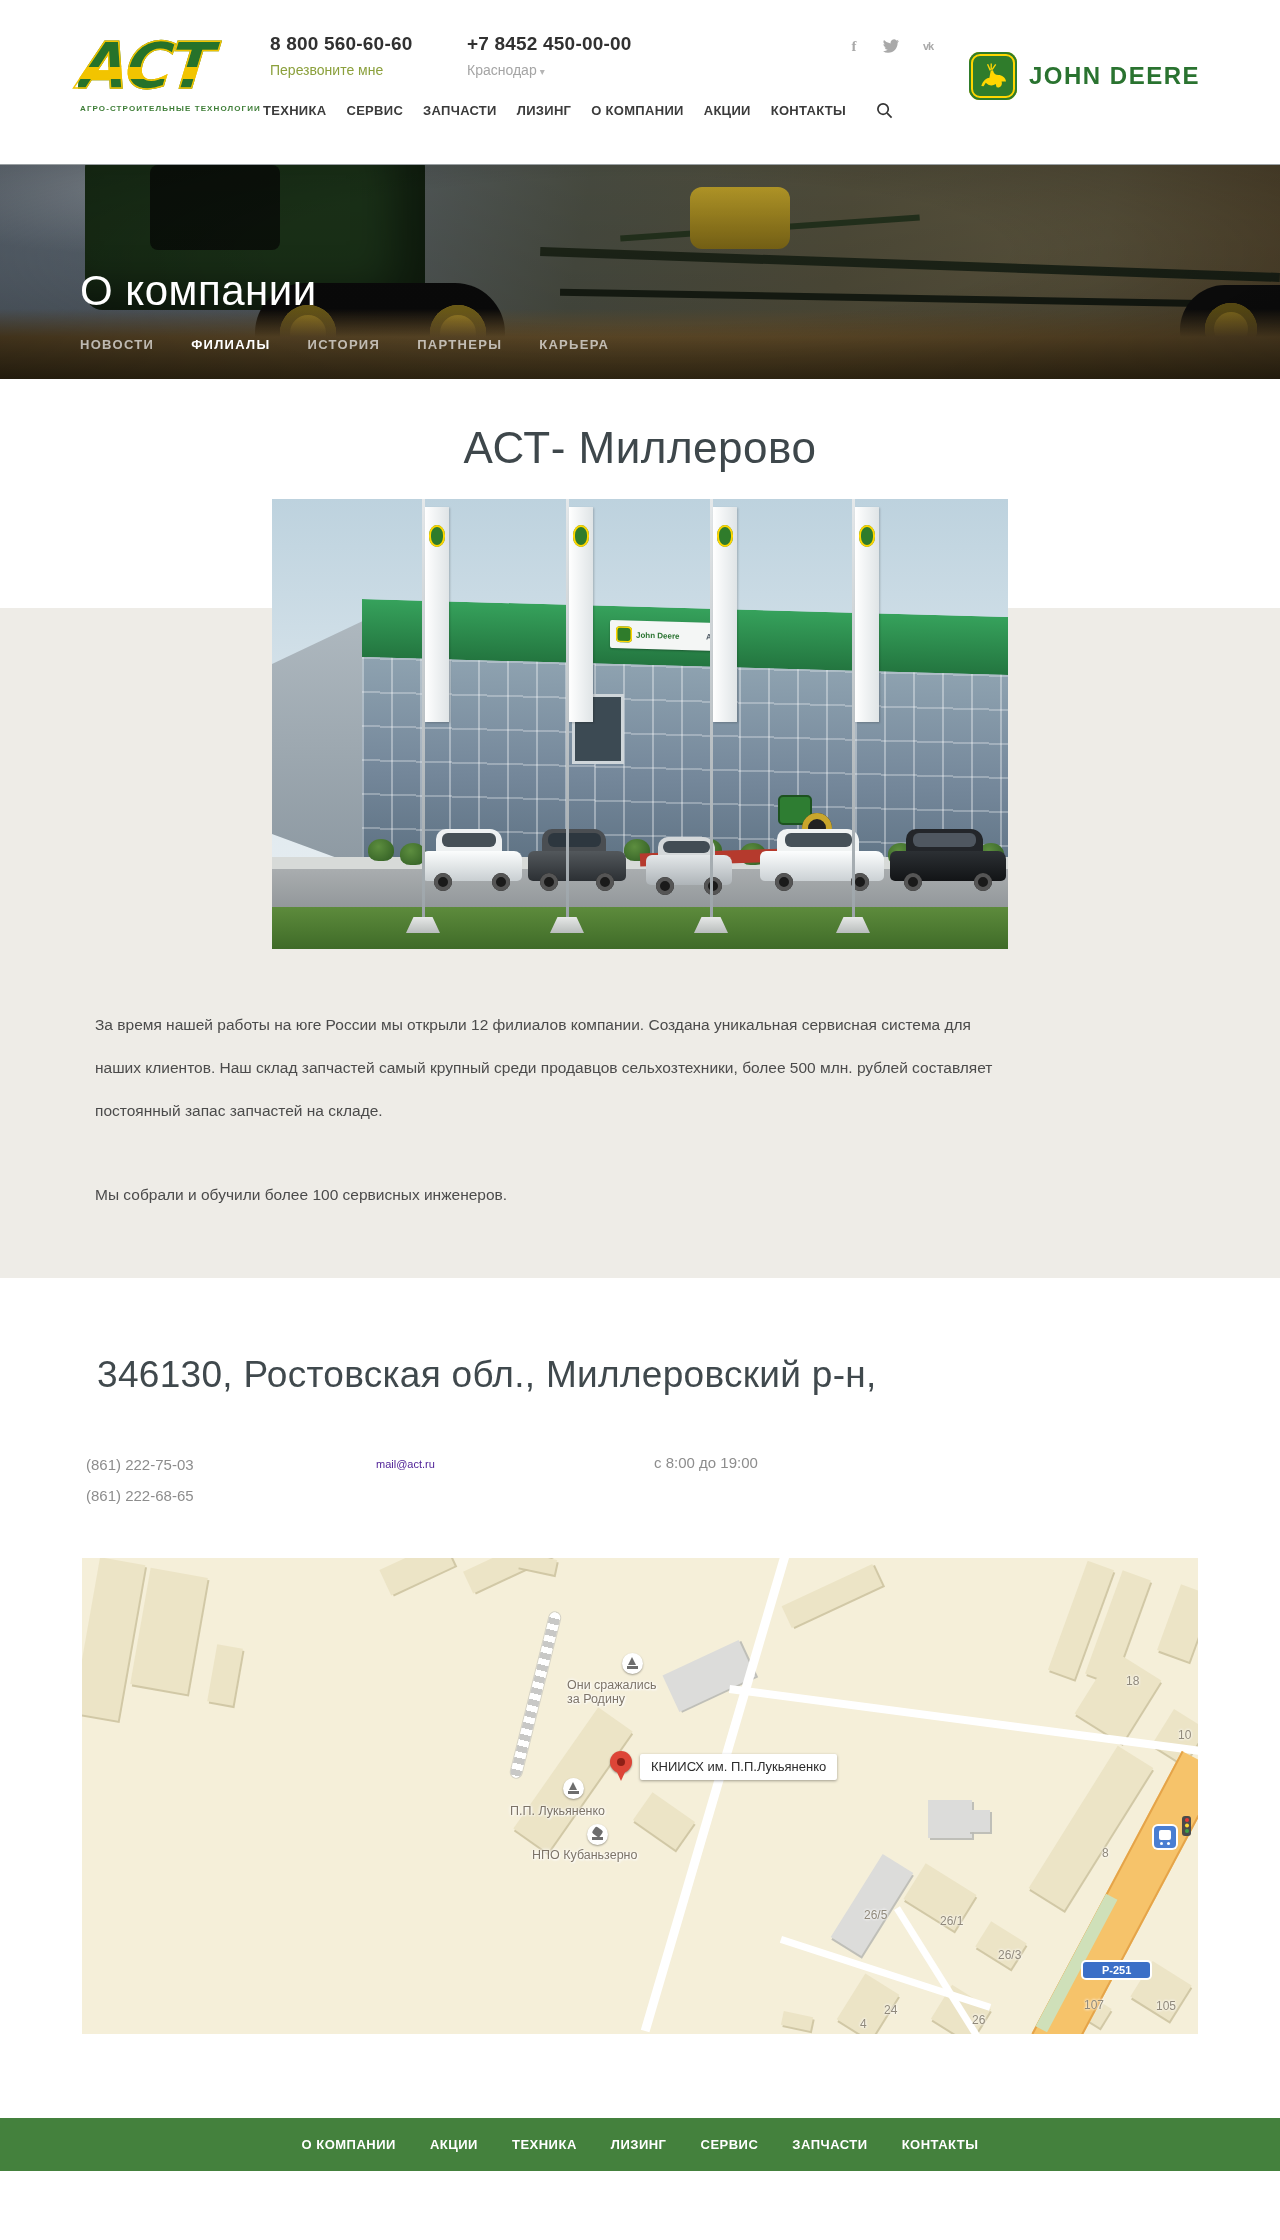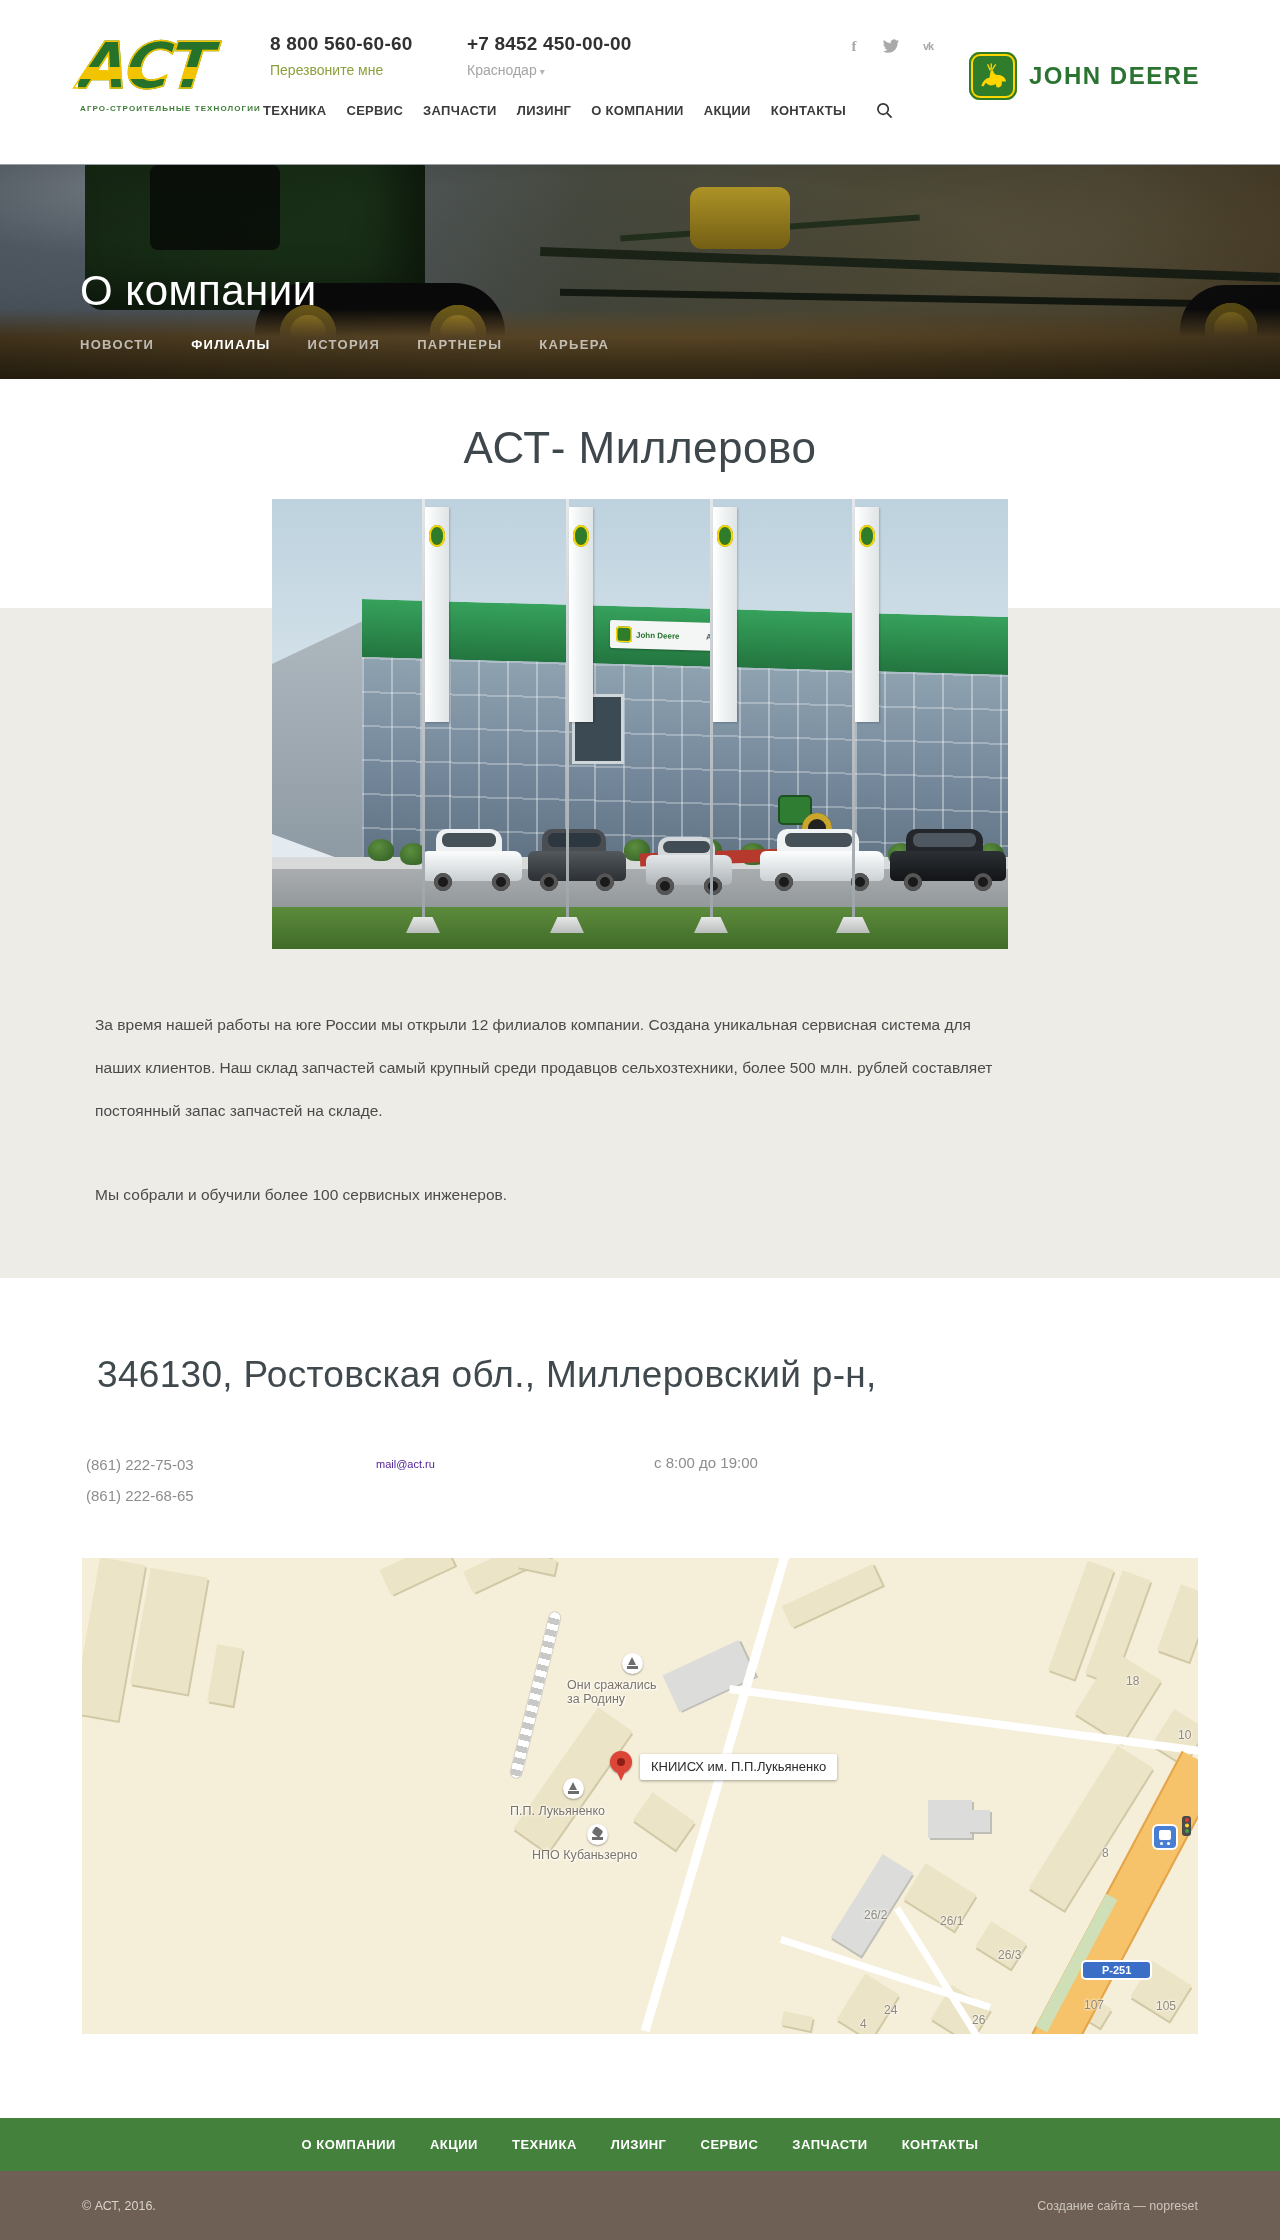--- a/index.html
+++ b/index.html
@@ -375,39 +375,35 @@
       <div class="poi-label" style="left:450px;top:290px;width:135px;">НПО Кубаньзерно</div>
       <div class="marker-pin"></div>
       <div class="marker-label">КНИИСХ им. П.П.Лукьяненко</div>
       <div class="route-badge">Р-251</div>
       <div class="bus-icon"></div>
       <div class="tl-icon"></div>
       <div id="map-nums">
           <div class="num" style="left: 1044px; top: 116px;">18</div>
           <div class="num" style="left: 1096px; top: 170px;">10</div>
           <div class="num" style="left: 1020px; top: 288px;">8</div>
-          <div class="num" style="left: 782px; top: 350px;">26/2</div>
+          <div class="num" style="left: 782px; top: 350px;">26/5</div>
           <div class="num" style="left: 858px; top: 356px;">26/1</div>
           <div class="num" style="left: 916px; top: 390px;">26/3</div>
           <div class="num" style="left: 802px; top: 445px;">24</div>
           <div class="num" style="left: 890px; top: 455px;">26</div>
           <div class="num" style="left: 1074px; top: 441px;">105</div>
           <div class="num" style="left: 1002px; top: 440px;">107</div>
           <div class="num" style="left: 778px; top: 459px;">4</div>
         </div>
     </div>
   </section>
 
   <footer class="f-green">
     <a>О КОМПАНИИ</a>
     <a>АКЦИИ</a>
     <a>ТЕХНИКА</a>
     <a>ЛИЗИНГ</a>
     <a>СЕРВИС</a>
     <a>ЗАПЧАСТИ</a>
     <a>КОНТАКТЫ</a>
   </footer>
-  <div class="f-brown">
-    <span class="f-copy">© АСТ, 2016.</span>
-    <a class="f-credit">Создание сайта — nopreset</a>
-  </div>
 
 </div>
 
 </body></html>

